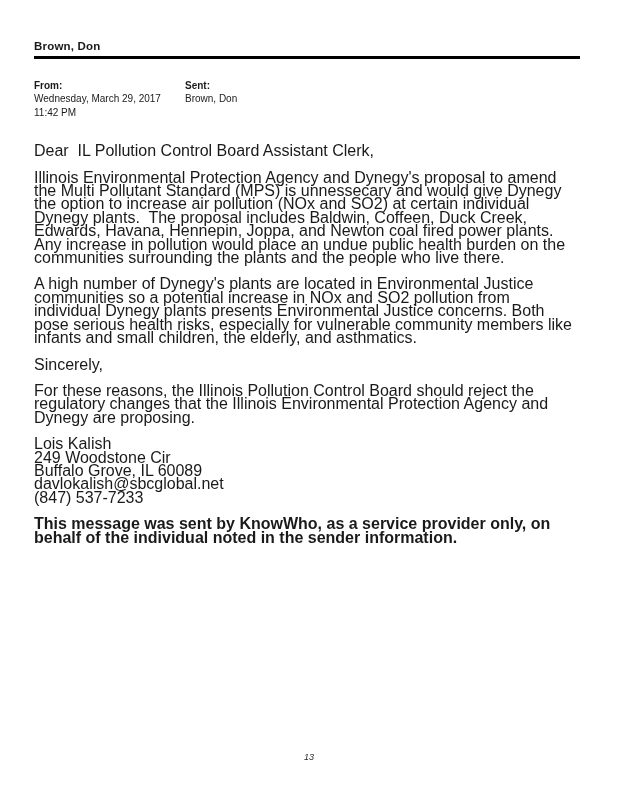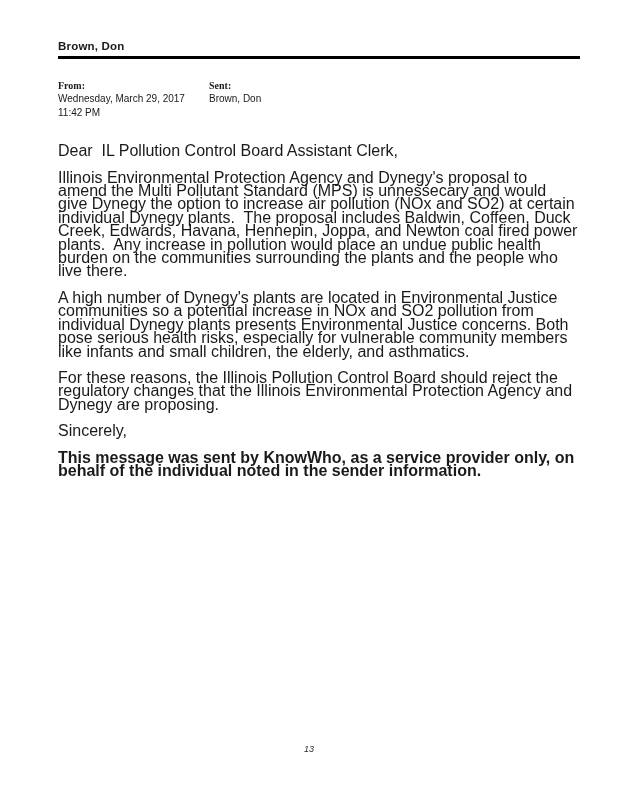--- a/index.html
+++ b/index.html
@@ -10,42 +10,40 @@
   .page {
     position: relative;
     width: 618px;
     height: 800px;
     margin: 0 auto;
     background: #ffffff;
     font-family: "Liberation Sans", sans-serif;
     color: #1a1a1a;
     overflow: hidden;
     box-sizing: border-box;
-    padding-left: 24px;
   }
   .content {
     padding: 40px 38px 0 34px;
   }
   .recipient-header {
     font-size: 11.5px;
     font-weight: bold;
     letter-spacing: 0.2px;
     padding-bottom: 4px;
     border-bottom: 3px solid #000000;
   }
   .meta {
     margin-top: 20px;
     display: grid;
     grid-template-columns: 151px 1fr;
     font-size: 10px;
     line-height: 13.4px;
   }
   .meta-label {
     font-weight: bold;
-    font-family: Liberation Serif, serif;
   }
   .meta-value {
     white-space: pre-line;
   }
   .body-text {
     margin-top: 25px;
     font-size: 16px;
     line-height: 13.4px;
   }
   .body-text p {
@@ -62,21 +60,21 @@
     white-space: pre-wrap;
   }
   .disclaimer {
     margin-top: 20px;
     font-weight: bold;
   }
   .page-number {
     position: absolute;
     left: 0;
     right: 0;
-    bottom: 46px;
+    bottom: 38px;
     text-align: center;
     font-size: 9px;
     color: #2a2a2a;
     font-style: italic;
   }
 </style>
 </head>
 <body>
 
 <div class="page">
@@ -88,23 +86,30 @@
       <div class="meta-label">From:</div>
       <div class="meta-label">Sent:</div>
       <div class="meta-value">Wednesday, March 29, 2017 11:42 PM</div>
       <div class="meta-value">Brown, Don</div>
     </div>
 
     <div class="body-text">
       <p>Dear  IL Pollution Control Board Assistant Clerk,</p>
       <p>Illinois Environmental Protection Agency and Dynegy's proposal to amend the Multi Pollutant Standard (MPS) is unnessecary and would give Dynegy the option to increase air pollution (NOx and SO2) at certain individual Dynegy plants.  The proposal includes Baldwin, Coffeen, Duck Creek, Edwards, Havana, Hennepin, Joppa, and Newton coal fired power plants.  Any increase in pollution would place an undue public health burden on the communities surrounding the plants and the people who live there.</p>
       <p>A high number of Dynegy's plants are located in Environmental Justice communities so a potential increase in NOx and SO2 pollution from individual Dynegy plants presents Environmental Justice concerns. Both pose serious health risks, especially for vulnerable community members like infants and small children, the elderly, and asthmatics.</p>
+      <p>Sincerely,</p>
       <p>For these reasons, the Illinois Pollution Control Board should reject the regulatory changes that the Illinois Environmental Protection Agency and Dynegy are proposing.</p>
-      <p>Sincerely,</p>
 
+      <div class="signature">
+        <div class="sig-line">Lois Kalish</div>
+        <div class="sig-line">249 Woodstone Cir</div>
+        <div class="sig-line">Buffalo Grove, IL 60089</div>
+        <div class="sig-line">davlokalish@sbcglobal.net</div>
+        <div class="sig-line">(847) 537-7233</div>
+      </div>
 
       <p class="disclaimer">This message was sent by KnowWho, as a service provider only, on behalf of the individual noted in the sender information.</p>
     </div>
 
   </div>
 
   <div class="page-number">13</div>
 </div>
 
 </body></html>

